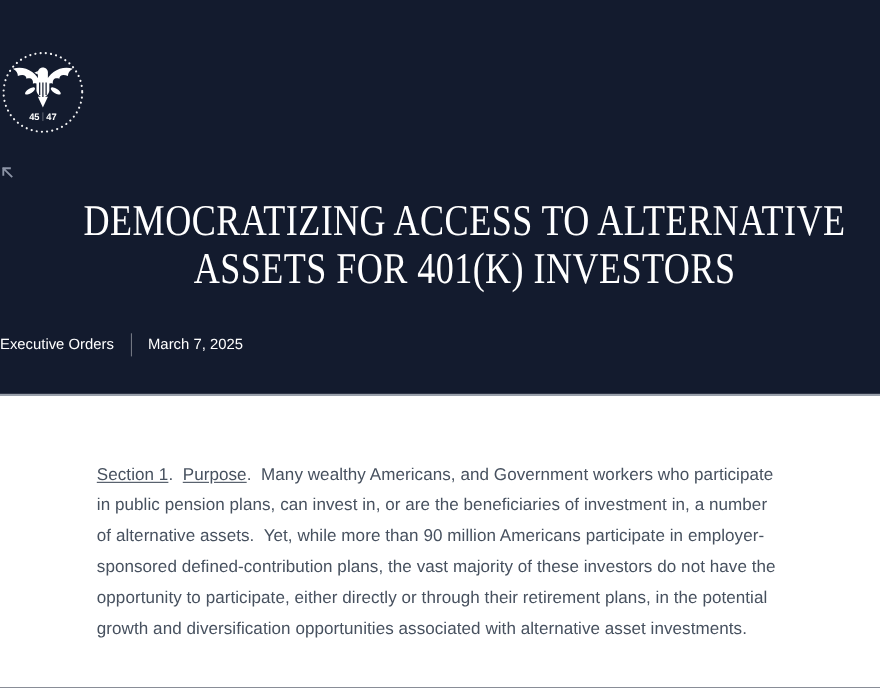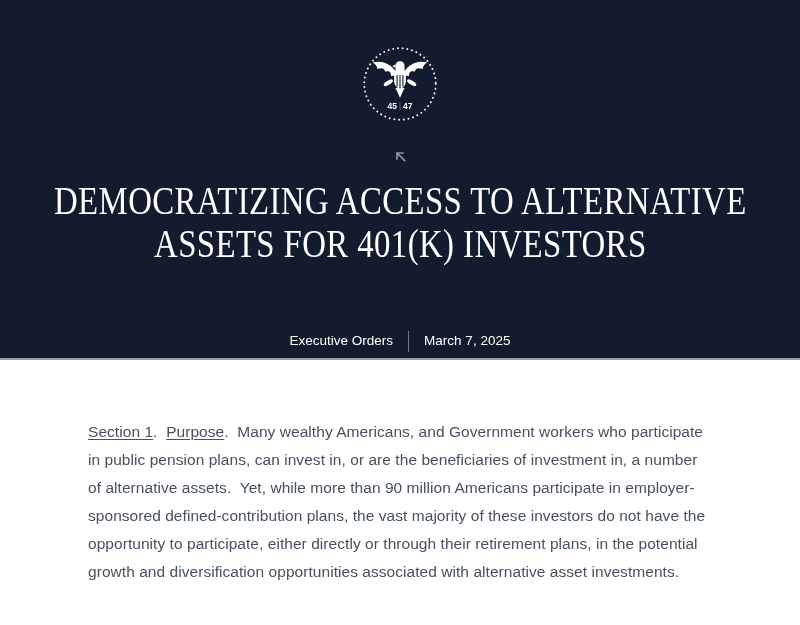--- a/index.html
+++ b/index.html
@@ -13,21 +13,21 @@
   }
 
   
   .hero {
     width: 800px;
     height: 360px;
     background: #131B2E;
     border-bottom: 2px solid #99A0AB;
     display: flex;
     flex-direction: column;
-    align-items: center;
+    align-items: flex-start;
   }
 
   .seal {
     display: block;
     width: 78px;
     height: 78px;
     margin-top: 45px;
     cursor: pointer;
     text-decoration: none;
   }
@@ -62,21 +62,21 @@
     font-size: 40px;
     line-height: 43px;
     text-align: center;
     letter-spacing: 0.5px;
     transform: scaleX(0.82);
     transform-origin: 50% 50%;
   }
   .title .title-line { display: block; white-space: nowrap; }
 
   .meta {
-    margin-top: 66px;
+    margin-top: 38px;
     display: flex;
     align-items: center;
     gap: 15px;
     color: #ffffff;
     font-size: 13.5px;
     line-height: 1.2;
   }
   .meta a { color: #ffffff; text-decoration: none; cursor: pointer; }
   .meta-divider {
     width: 1px;

